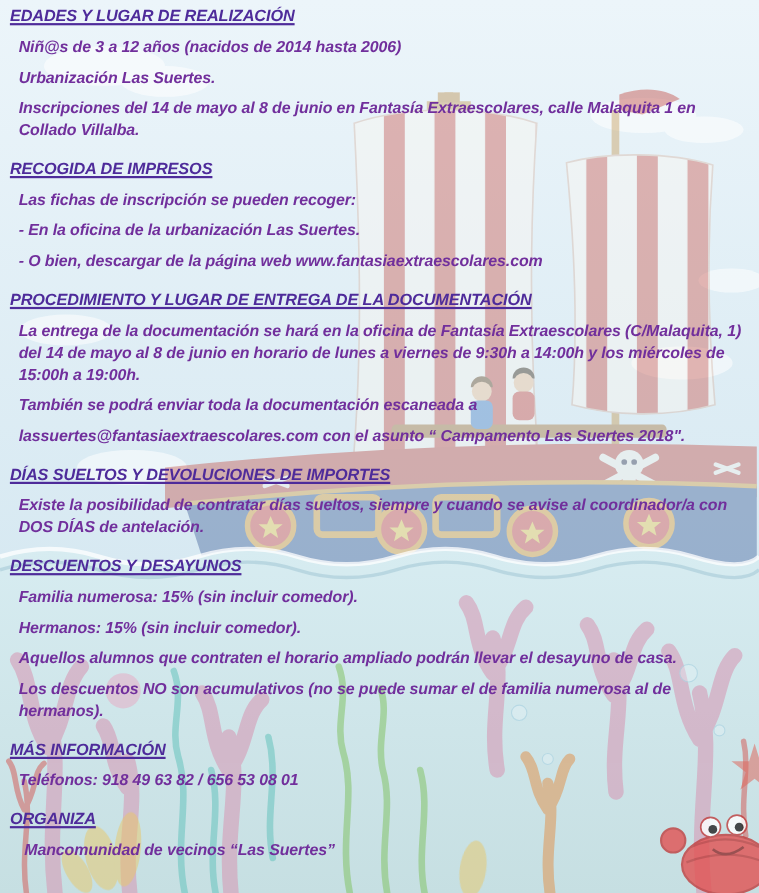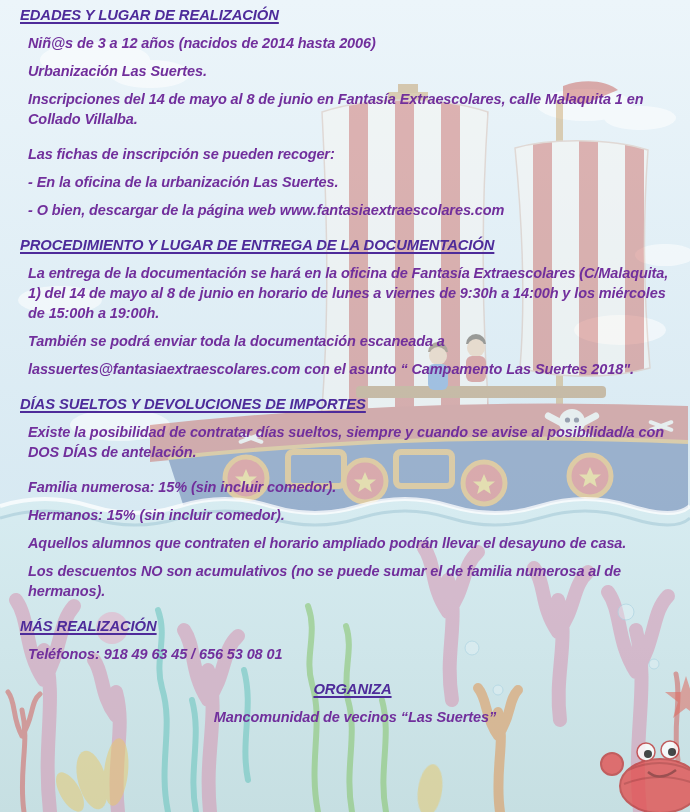--- a/index.html
+++ b/index.html
@@ -4,26 +4,26 @@
 <style>
   html,body{margin:0;padding:0;background:#ffffff;}
   .page{
     position:relative;width:690px;height:812px;overflow:hidden;
     font-family:"Liberation Sans",sans-serif;font-style:italic;font-weight:bold;
     background:#e6f1f7;
   }
   .bg{position:absolute;left:0;top:0;width:690px;height:812px;}
   .bg svg{display:block;}
   .content{
-    position:relative;z-index:1;padding:5px 5px 0 20px;
+    position:relative;z-index:1;padding:5px 5px 0 9px;
     font-size:14.5px;line-height:20px;letter-spacing:-0.1px;
     color:var(--body-text,#712f9c);
   }
   section{margin:0 0 15px 0;}
-  section:last-child{margin-bottom:0;text-align:center;}
+  section:last-child{margin-bottom:0;}
   h2{
     font:inherit;font-size:14.8px;line-height:20px;margin:0;
     color:var(--heading-text,#4e2b9a);
     text-decoration:underline;text-decoration-thickness:1.5px;text-underline-offset:2px;
   }
   p{margin:8px;}
   .indent{padding-left:5px;}
 </style>
 </head>
 <body>
@@ -177,47 +177,49 @@
   <div class="content">
 
     <section>
       <h2>EDADES Y LUGAR DE REALIZACIÓN</h2>
       <p>Niñ@s de 3 a 12 años (nacidos de 2014 hasta 2006)</p>
       <p>Urbanización Las Suertes.</p>
       <p>Inscripciones del 14 de mayo al 8 de junio en Fantasía Extraescolares, calle Malaquita 1 en Collado Villalba.</p>
     </section>
 
     <section>
+      <h2>RECOGIDA DE IMPRESOS</h2>
       <p>Las fichas de inscripción se pueden recoger:</p>
       <p>- En la oficina de la urbanización Las Suertes.</p>
       <p>- O bien, descargar de la página web www.fantasiaextraescolares.com</p>
     </section>
 
     <section>
       <h2>PROCEDIMIENTO Y LUGAR DE ENTREGA DE LA DOCUMENTACIÓN</h2>
       <p>La entrega de la documentación se hará en la oficina de Fantasía Extraescolares (C/Malaquita, 1) del 14 de mayo al 8 de junio en horario de lunes a viernes de 9:30h a 14:00h y los miércoles de 15:00h a 19:00h.</p>
       <p>También se podrá enviar toda la documentación escaneada a</p>
       <p>lassuertes@fantasiaextraescolares.com con el asunto “ Campamento Las Suertes 2018".</p>
     </section>
 
     <section>
       <h2>DÍAS SUELTOS Y DEVOLUCIONES DE IMPORTES</h2>
-      <p>Existe la posibilidad de contratar días sueltos, siempre y cuando se avise al posibilidad/a con DOS DÍAS de antelación.</p>
-    </section>
-
-    <section>
+      <p>Existe la posibilidad de contratar días sueltos, siempre y cuando se avise al coordinador/a con DOS DÍAS de antelación.</p>
+    </section>
+
+    <section>
+      <h2>DESCUENTOS Y DESAYUNOS</h2>
       <p>Familia numerosa: 15% (sin incluir comedor).</p>
       <p>Hermanos: 15% (sin incluir comedor).</p>
       <p>Aquellos alumnos que contraten el horario ampliado podrán llevar el desayuno de casa.</p>
       <p>Los descuentos NO son acumulativos (no se puede sumar el de familia numerosa al de hermanos).</p>
     </section>
 
     <section>
-      <h2>MÁS REALIZACIÓN</h2>
-      <p>Teléfonos: 918 49 63 45 / 656 53 08 01</p>
+      <h2>MÁS INFORMACIÓN</h2>
+      <p>Teléfonos: 918 49 63 82 / 656 53 08 01</p>
     </section>
 
     <section>
       <h2>ORGANIZA</h2>
       <p class="indent">Mancomunidad de vecinos “Las Suertes”</p>
     </section>
 
   </div>
 </div>
 

